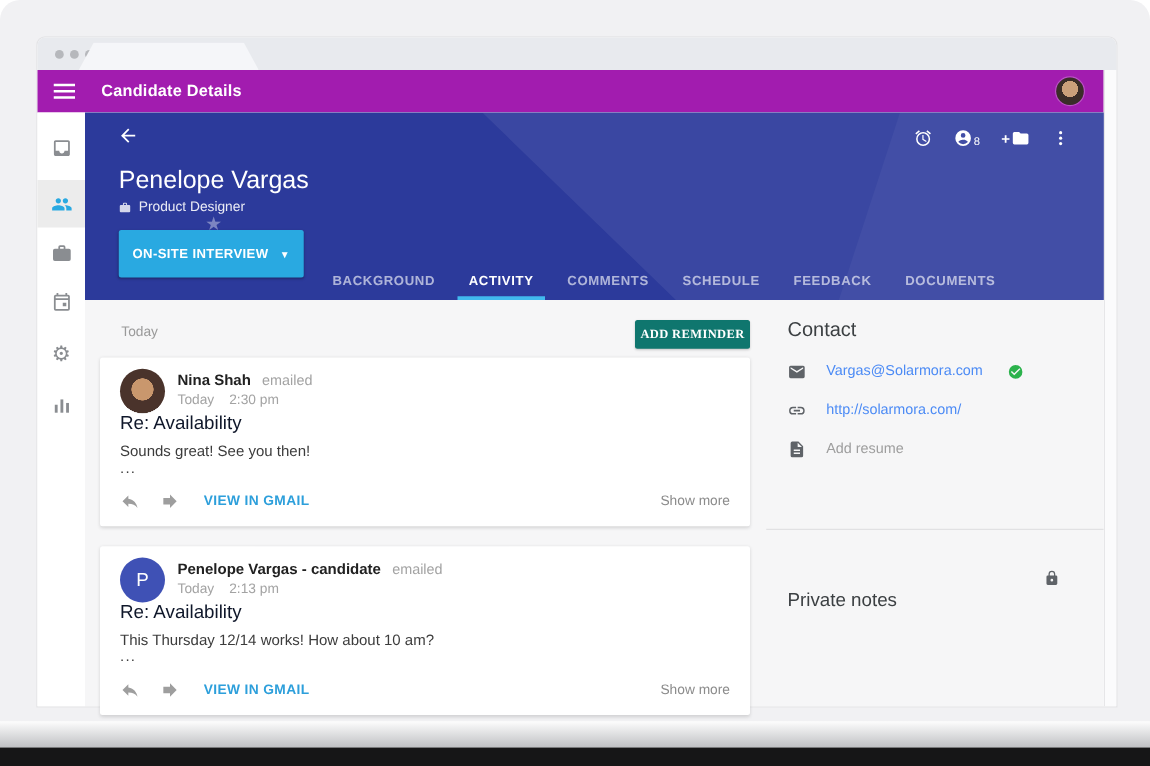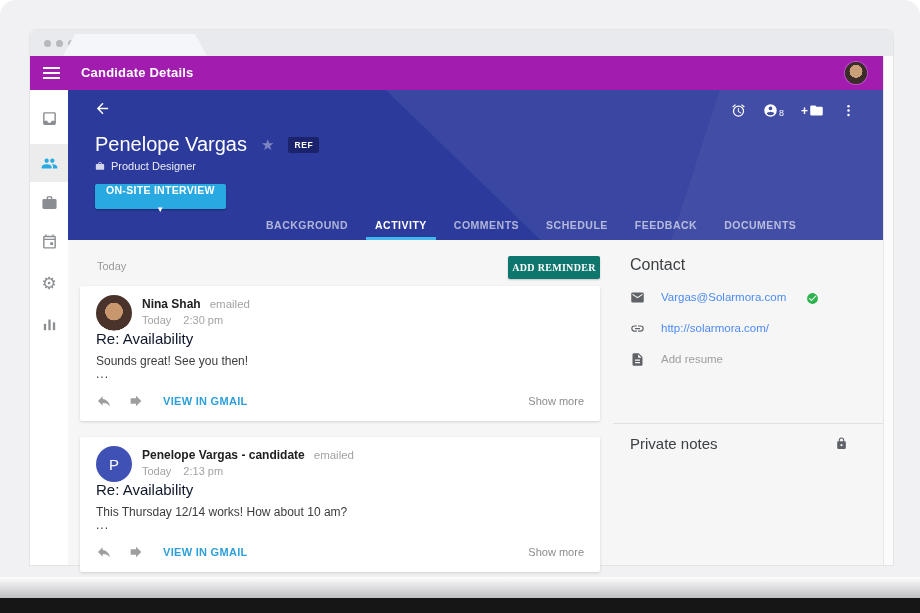--- a/index.html
+++ b/index.html
@@ -43,27 +43,27 @@
   .sb-gear { font-size:17px; line-height:1; color:#8a8d91; }
 
   .content { position:absolute; left:38px; top:0; width:815px; height:475px; background:#f6f6f7; }
 
   
   .cand-header { position:absolute; left:0; top:0; width:815px; height:150px; background:#2c3a9b; overflow:hidden; }
   .hdr-shape1 { position:absolute; inset:0; background:rgba(255,255,255,.07); clip-path:polygon(39% 0, 100% 0, 100% 100%, 58% 100%); }
   .hdr-shape2 { position:absolute; inset:0; background:rgba(255,255,255,.045); clip-path:polygon(80% 0, 100% 0, 100% 100%, 74% 100%); }
   .back-btn { position:absolute; left:26px; top:10px; width:18px; height:18px; color:#fff; cursor:pointer; }
   .back-btn svg { width:17px; height:17px; fill:#fff; }
-  .name-row { position:absolute; left:27px; top:43px; display:flex; align-items:center; gap:14px; }
+  .name-row { position:absolute; left:27px; top:43px; display:flex; align-items:center; gap:14px;flex-direction:column; }
   .cand-name { font-size:20px; color:#fff; font-weight:400; }
   .cand-star { font-size:15px; color:rgba(255,255,255,.38); cursor:pointer; }
   .ref-badge { background:rgba(4,9,48,.45); color:#fff; font-size:8.5px; font-weight:bold; letter-spacing:.6px; padding:3px 6px; border-radius:2px; }
   .role-row { position:absolute; left:27px; top:70px; display:flex; align-items:center; gap:6px; color:rgba(255,255,255,.9); font-size:11px; }
   .role-row svg { width:10px; height:10px; fill:rgba(255,255,255,.8); }
-  .stage-btn { position:absolute; left:27px; top:94px; height:25px; padding:0 11px; background:#29a9e1; color:#fff; font-size:10.5px; font-weight:bold; letter-spacing:.3px; border:none; border-radius:2px; display:flex; align-items:center; gap:9px; cursor:pointer; box-shadow:0 1px 2px rgba(0,0,0,.3); font-family:"Liberation Sans", sans-serif;flex-direction:column; }
+  .stage-btn { position:absolute; left:27px; top:94px; height:38px; padding:0 11px; background:#29a9e1; color:#fff; font-size:10.5px; font-weight:bold; letter-spacing:.3px; border:none; border-radius:2px; display:flex; align-items:center; gap:9px; cursor:pointer; box-shadow:0 1px 2px rgba(0,0,0,.3); font-family:"Liberation Sans", sans-serif; }
   .stage-caret { font-size:8px; }
   .hdr-icons { position:absolute; right:27px; top:13px; display:flex; align-items:center; gap:17px; color:#fff; }
   .hdr-icons svg { width:15px; height:15px; fill:#fff; display:block; cursor:pointer; }
   .ppl-wrap { display:flex; align-items:flex-end; gap:1px; cursor:pointer; }
   .ppl-count { font-size:9px; color:#fff; }
   .folder-wrap { display:flex; align-items:center; gap:1px; cursor:pointer; }
   .folder-plus { font-size:12px; font-weight:bold; color:#fff; }
 
   .tabs { position:absolute; left:198px; bottom:0; height:30px; display:flex; gap:27px; align-items:stretch; }
   .tab { position:relative; display:flex; align-items:center; color:rgba(255,255,255,.62); font-size:10.5px; font-weight:bold; letter-spacing:.5px; cursor:pointer; }
@@ -98,21 +98,21 @@
   .contact-rows { position:absolute; left:562px; top:48px; display:flex; flex-direction:column; gap:13px; }
   .c-row { display:flex; align-items:center; gap:16px; height:18px; cursor:pointer; }
   .c-row svg { width:15px; height:15px; fill:#5f6368; flex:none; }
   .c-link { font-size:11.5px; color:#4c8bf5; }
   .c-ph { font-size:11.5px; color:#9e9e9e; }
   .verified { width:13px; height:13px; margin-left:4px; }
   .verified svg { width:13px; height:13px; fill:#2bb24c; }
 
   .divider { position:absolute; left:545px; top:183px; width:270px; height:1px; background:#e1e1e3; }
   .pnotes-head { position:absolute; left:562px; top:195px; width:218px; display:flex; align-items:center; justify-content:space-between; }
-  .pnotes-title { font-size:15px; color:#3c4043; }
+  .pnotes-title { font-size:15px; color:#3c4043;margin-top:37px; }
   .pnotes-head svg { width:13px; height:13px; fill:#5f6368; }
   .pnotes-body { position:absolute; left:562px; top:230px; width:250px; font-size:11px; line-height:1.45; color:#8f8f8f; }
 </style>
 </head>
 <body>
 
 <div class="stage">
   <div class="frame"></div>
   <div class="base-strip"></div>
   <div class="bezel"></div>

